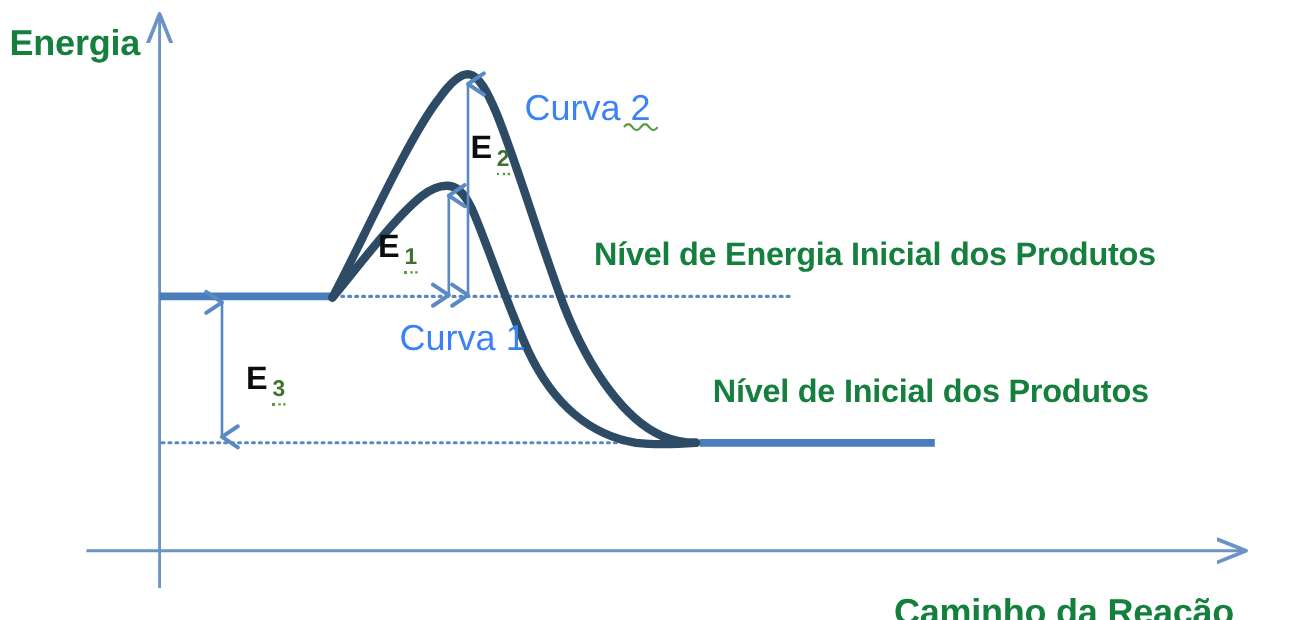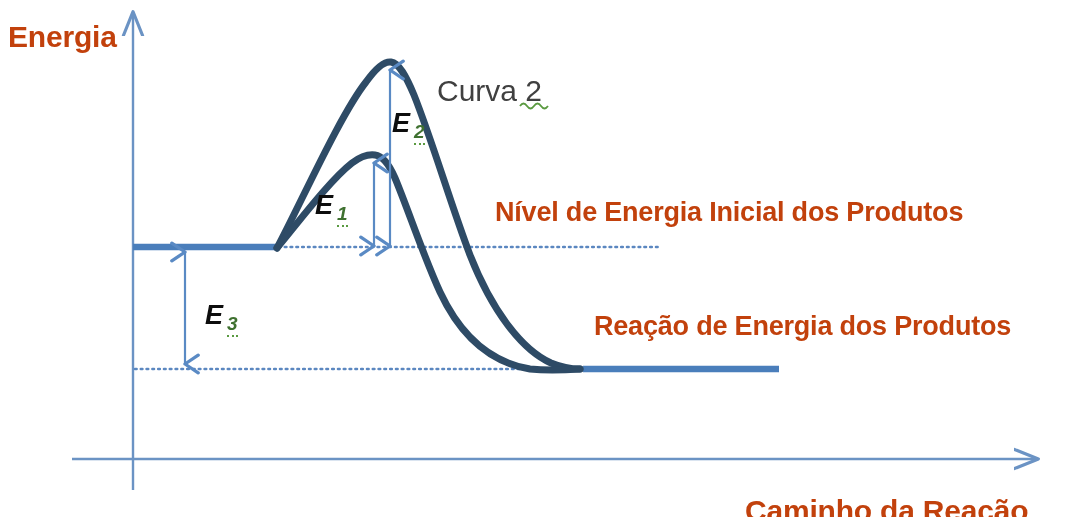--- a/index.html
+++ b/index.html
@@ -26,21 +26,21 @@
     height: 517px;
   }
   .lbl {
     position: absolute;
     white-space: nowrap;
     line-height: 1;
   }
   
   .lbl-bold {
     font-weight: bold;
-    color: #c2410c;
+    color: #15803d;
     letter-spacing: -0.2px;
   }
   .lbl-axis-y {
     left: 8px;
     top: 22px;
     font-size: 30px;
   }
   .lbl-axis-x {
     left: 745px;
     top: 496px;
@@ -52,37 +52,36 @@
     font-size: 27px;
   }
   .lbl-produtos {
     left: 594px;
     top: 313px;
     font-size: 27px;
   }
   
   .lbl-curve {
     font-weight: normal;
-    color: #404040;
+    color: #3b82f6;
     font-size: 30px;
   }
   .lbl-curva2 {
     left: 437px;
     top: 76px;
   }
   .lbl-curva1 {
     left: 333px;
     top: 268px;
   }
   
   .lbl-e {
     font-weight: bold;
     color: #0d0d0d;
     font-size: 27px;
-    font-style: italic;
   }
   .lbl-e .sub {
     font-size: 19px;
     font-weight: bold;
     color: #3f7130;
     position: relative;
     top: 6px;
     left: 4px;
     border-bottom: 2px dotted #5a9a40;
     padding-bottom: 1px;
@@ -151,24 +150,25 @@
 
     <path d="M520,106 q3.5,-5 7,0 t7,0 t7,0 t7,0" fill="none" stroke="#5a9a40" stroke-width="1.8"></path>
   </svg>
 
   <div class="lbl lbl-bold lbl-axis-y">Energia</div>
 
   <div class="lbl lbl-bold lbl-axis-x">Caminho da Reação</div>
 
   <div class="lbl lbl-bold lbl-reagentes">Nível de Energia Inicial dos Produtos</div>
 
-  <div class="lbl lbl-bold lbl-produtos">Reação de Energia dos Produtos</div>
+  <div class="lbl lbl-bold lbl-produtos">Nível de Inicial dos Produtos</div>
 
   <div class="lbl lbl-curve lbl-curva2">Curva 2</div>
 
+  <div class="lbl lbl-curve lbl-curva1">Curva 1</div>
 
   <div class="lbl lbl-e lbl-e1">
     <span>E</span><span class="sub">1</span>
   </div>
 
   <div class="lbl lbl-e lbl-e2">
     <span>E</span><span class="sub">2</span>
   </div>
 
   <div class="lbl lbl-e lbl-e3">

